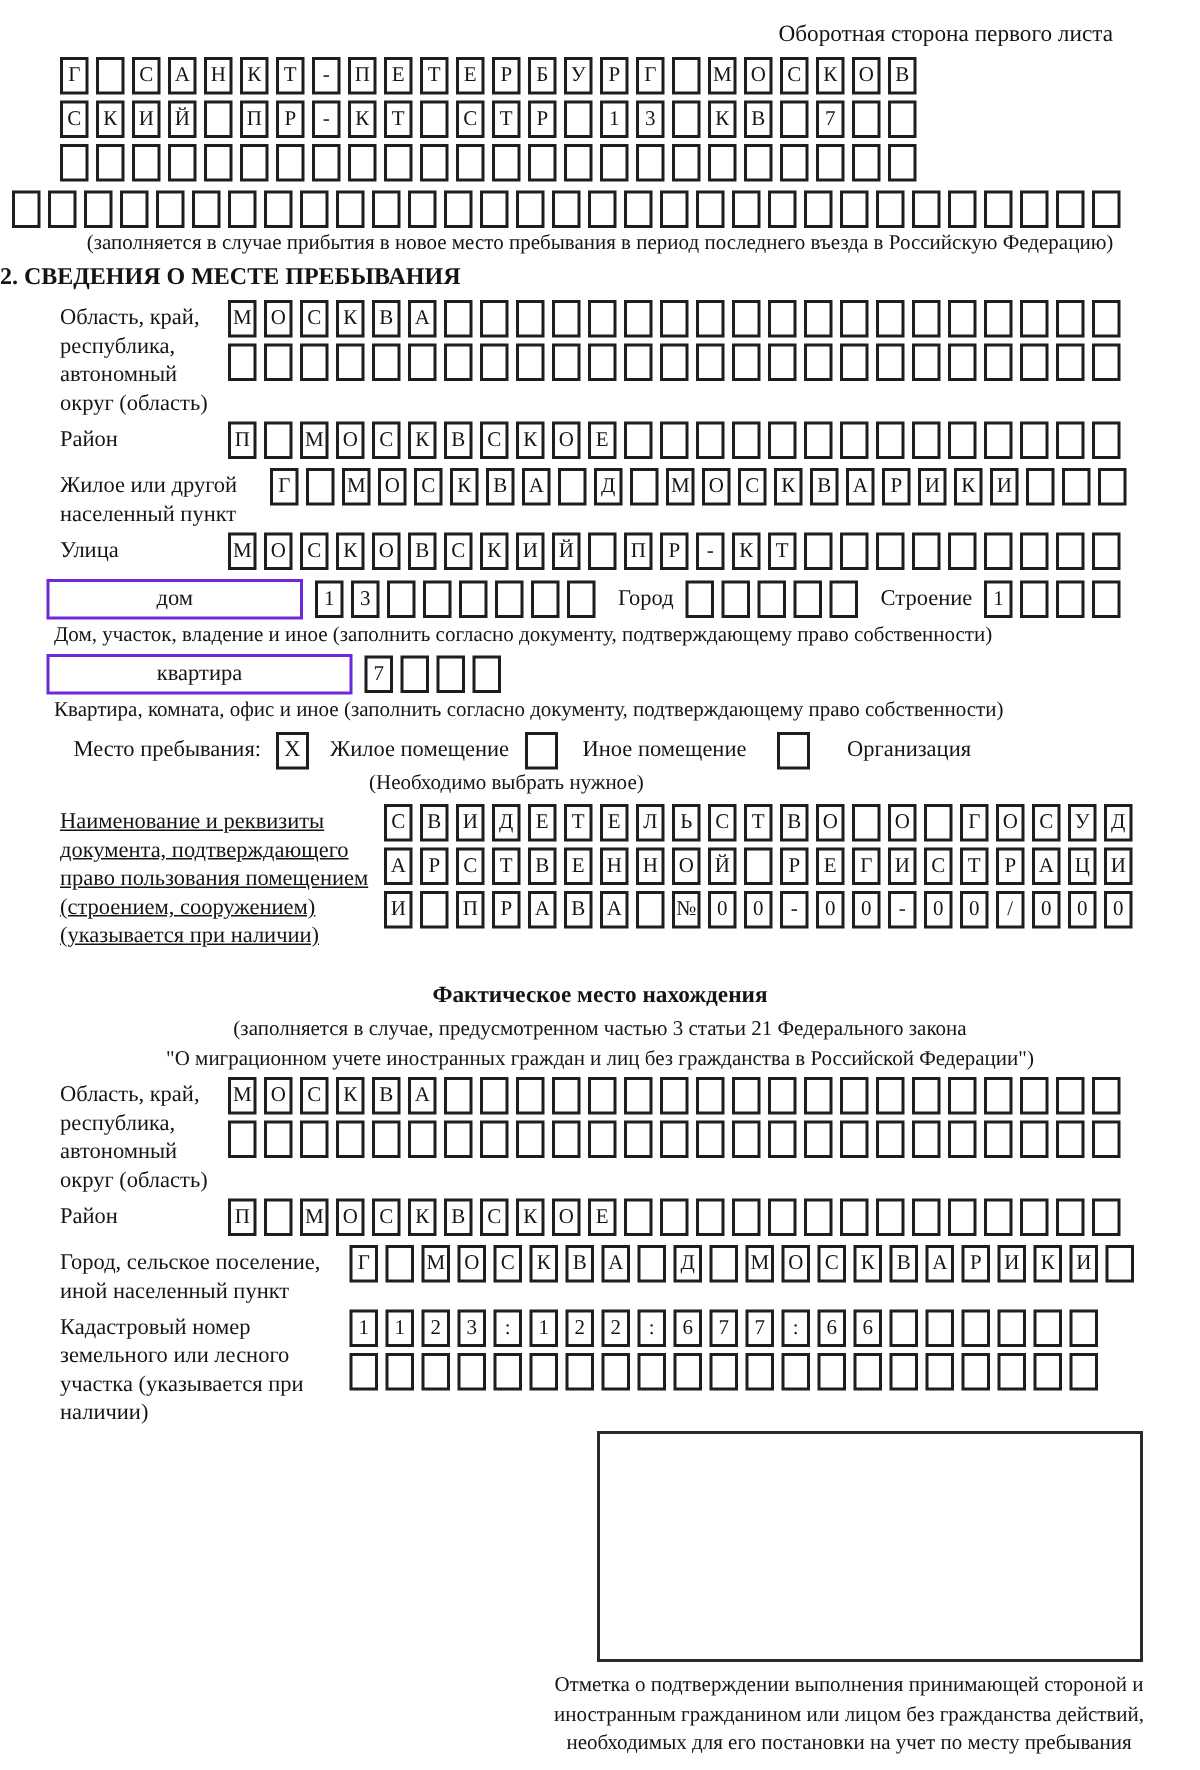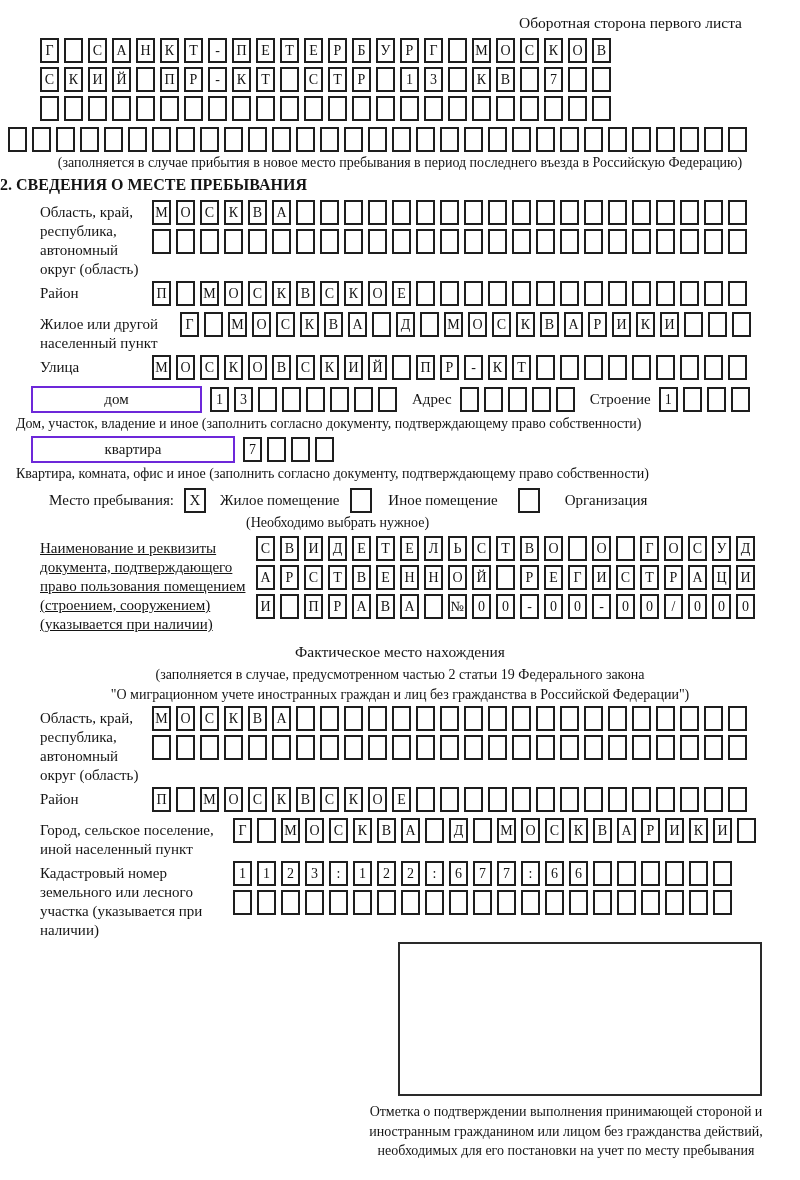--- a/index.html
+++ b/index.html
@@ -24,29 +24,29 @@
   }
   .overflow-row{padding-left:8px;margin-bottom:2px;}
   .center-note{text-align:center;font-size:14px;line-height:18px;margin-bottom:2px;}
   .section-title{font-weight:bold;font-size:16px;line-height:20px;margin:3px 0 5px;}
   .house-row{display:flex;align-items:center;padding-left:31px;margin-bottom:2px;}
   .wide-box{box-sizing:border-box;border:2px solid #6d28d9;height:27px;display:flex;
     align-items:center;justify-content:center;font-size:15px;flex-shrink:0;}
   .box-dom{width:171px;margin-right:8px;}
   .box-kv{width:204px;margin-right:8px;}
   .inline-label{font-size:15px;margin:0 8px 0 10px;white-space:nowrap;}
-  .left-note{padding-left:16px;font-size:14px;line-height:18px;margin-bottom:3px;}
+  .left-note{padding-left:36px;font-size:14px;line-height:18px;margin-bottom:3px;}
   .stay-row{display:flex;align-items:center;padding-left:49px;font-size:15px;height:28px;}
   .checkbox{box-sizing:border-box;width:22px;height:25px;border:2px solid #1e1e1e;
     display:inline-flex;align-items:center;justify-content:center;font-size:15px;flex-shrink:0;}
   .cb1{margin:0 14px 0 10px;}
   .cb2{margin:0 16px 0 11px;}
   .cb3{margin:0 25px 0 20px;}
   .stay-note{margin-left:246px;font-size:14px;line-height:18px;margin-bottom:4px;}
-  .subsection-title{text-align:center;font-weight:normal;font-size:15.5px;line-height:20px;margin:8px 0 4px;}
+  .subsection-title{text-align:center;font-weight:bold;font-size:15.5px;line-height:20px;margin:20px 0 4px;}
   .stamp-box{margin-left:398px;width:360px;height:150px;border:2px solid #2a2a2a;margin-top:2px;}
   .stamp-note{width:440px;margin:6px 0 0 346px;text-align:center;font-size:14px;line-height:19.5px;}
 </style>
 </head>
 <body>
 
 <div class="header-note">Оборотная сторона первого листа</div>
 
 <div class="form-row">
   <div class="cellcol">
@@ -324,21 +324,21 @@
   <div class="cellrow inline">
       <span class="cell">1</span>
       <span class="cell">3</span>
       <span class="cell"></span>
       <span class="cell"></span>
       <span class="cell"></span>
       <span class="cell"></span>
       <span class="cell"></span>
       <span class="cell"></span>
     </div>
-  <span class="inline-label">Адрес</span>
+  <span class="inline-label">Город</span>
   <div class="cellrow inline">
       <span class="cell"></span>
       <span class="cell"></span>
       <span class="cell"></span>
       <span class="cell"></span>
       <span class="cell"></span>
     </div>
   <span class="inline-label">Строение</span>
   <div class="cellrow inline">
       <span class="cell">1</span>
@@ -440,21 +440,21 @@
         <span class="cell">0</span>
         <span class="cell">/</span>
         <span class="cell">0</span>
         <span class="cell">0</span>
         <span class="cell">0</span>
       </div>
   </div>
 </div>
 
 <div class="subsection-title">Фактическое место нахождения</div>
-<div class="center-note">(заполняется в случае, предусмотренном частью 2 статьи 19 Федерального закона</div>
+<div class="center-note">(заполняется в случае, предусмотренном частью 3 статьи 21 Федерального закона</div>
 <div class="center-note">"О миграционном учете иностранных граждан и лиц без гражданства в Российской Федерации")</div>
 
 <div class="form-row">
   <div class="label w112">Область, край, республика, автономный округ (область)</div>
   <div class="cellcol">
     <div class="cellrow">
         <span class="cell">М</span>
         <span class="cell">О</span>
         <span class="cell">С</span>
         <span class="cell">К</span>

